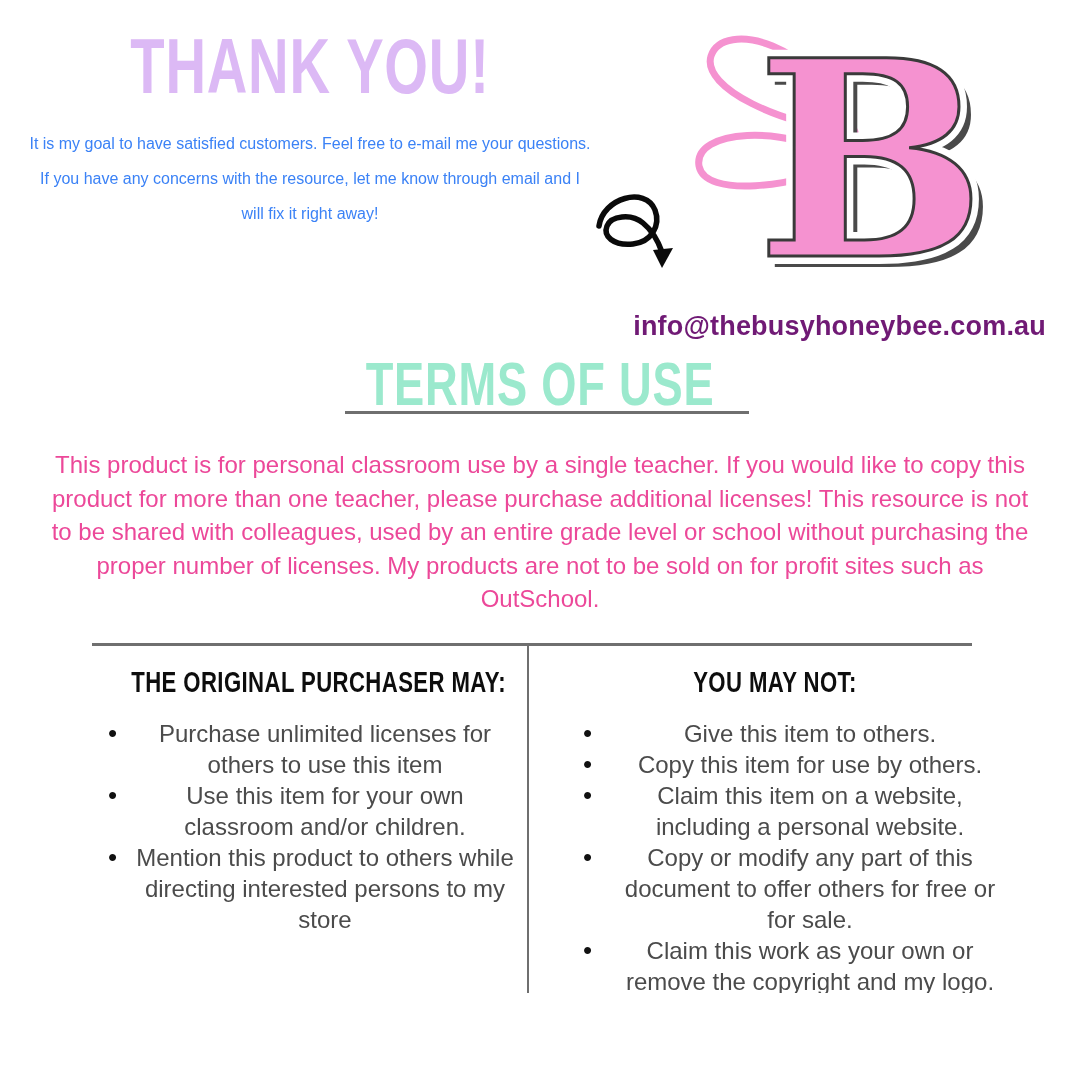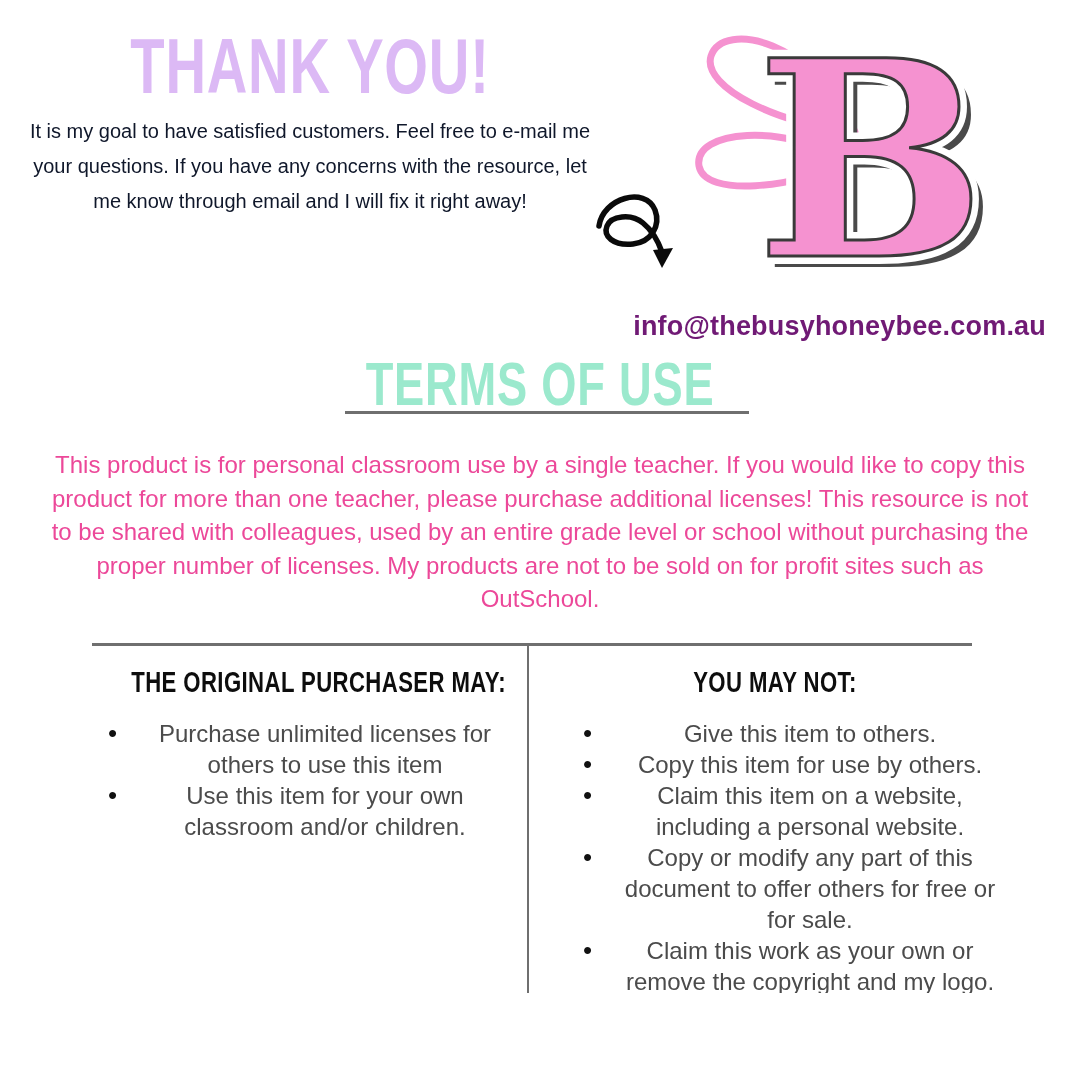--- a/index.html
+++ b/index.html
@@ -3,22 +3,22 @@
 <meta charset="utf-8">
 <style>
   html,body{margin:0;padding:0;background:#ffffff;}
   .page{position:relative;width:1080px;height:993px;background:#ffffff;overflow:hidden;
         font-family:"Liberation Sans",sans-serif;color:#1f1f1f;}
 
   
   .thank-title{position:absolute;left:0;top:22px;width:620px;text-align:center;
     font-size:72px;font-weight:800;letter-spacing:1px;color:#dcb9f5;
     transform:scale(0.78,1.08);transform-origin:50% 0;white-space:nowrap;}
-  .thank-msg{position:absolute;left:28px;top:114px;width:564px;text-align:center;
-    font-size:20px;line-height:35px;color:#0f172a;}
+  .thank-msg{position:absolute;left:28px;top:126px;width:564px;text-align:center;
+    font-size:16px;line-height:35px;color:#3b82f6;}
 
   
   .arrow-doodle{position:absolute;left:593px;top:180px;width:104px;height:110px;}
 
   
   .bee-logo{position:absolute;left:665px;top:4px;width:320px;height:300px;}
   .b-back{font-family:"DejaVu Serif",serif;font-weight:bold;font-size:272px;fill:#4a4a4a;stroke:#4a4a4a;stroke-width:6;}
   .b-white{font-family:"DejaVu Serif",serif;font-weight:bold;font-size:272px;fill:#ffffff;stroke:#ffffff;stroke-width:16;stroke-linejoin:round;}
   .b-pink{font-family:"DejaVu Serif",serif;font-weight:bold;font-size:272px;fill:#f592d0;stroke:#3a3a3a;stroke-width:3;}
   .wing{fill:#ffffff;stroke:#f592d0;stroke-width:7;stroke-linejoin:round;}
@@ -88,20 +88,21 @@
 
   <div class="rule-h"></div>
   <div class="rule-v"></div>
 
   <div class="col-header left">THE ORIGINAL PURCHASER MAY:</div>
   <div class="col-header right">YOU MAY NOT:</div>
 
   <ul class="tlist left">
       <li>Purchase unlimited licenses for others to use this item</li>
       <li>Use this item for your own classroom and/or children.</li>
+      <li>Mention this product to others while directing interested persons to my store</li>
     </ul>
   <ul class="tlist right">
       <li>Give this item to others.</li>
       <li>Copy this item for use by others.</li>
       <li>Claim this item on a website, including a personal website.</li>
       <li>Copy or modify any part of this document to offer others for free or for sale.</li>
       <li>Claim this work as your own or remove the copyright and my logo.</li>
     </ul>
 
   <div class="footer-logo">

